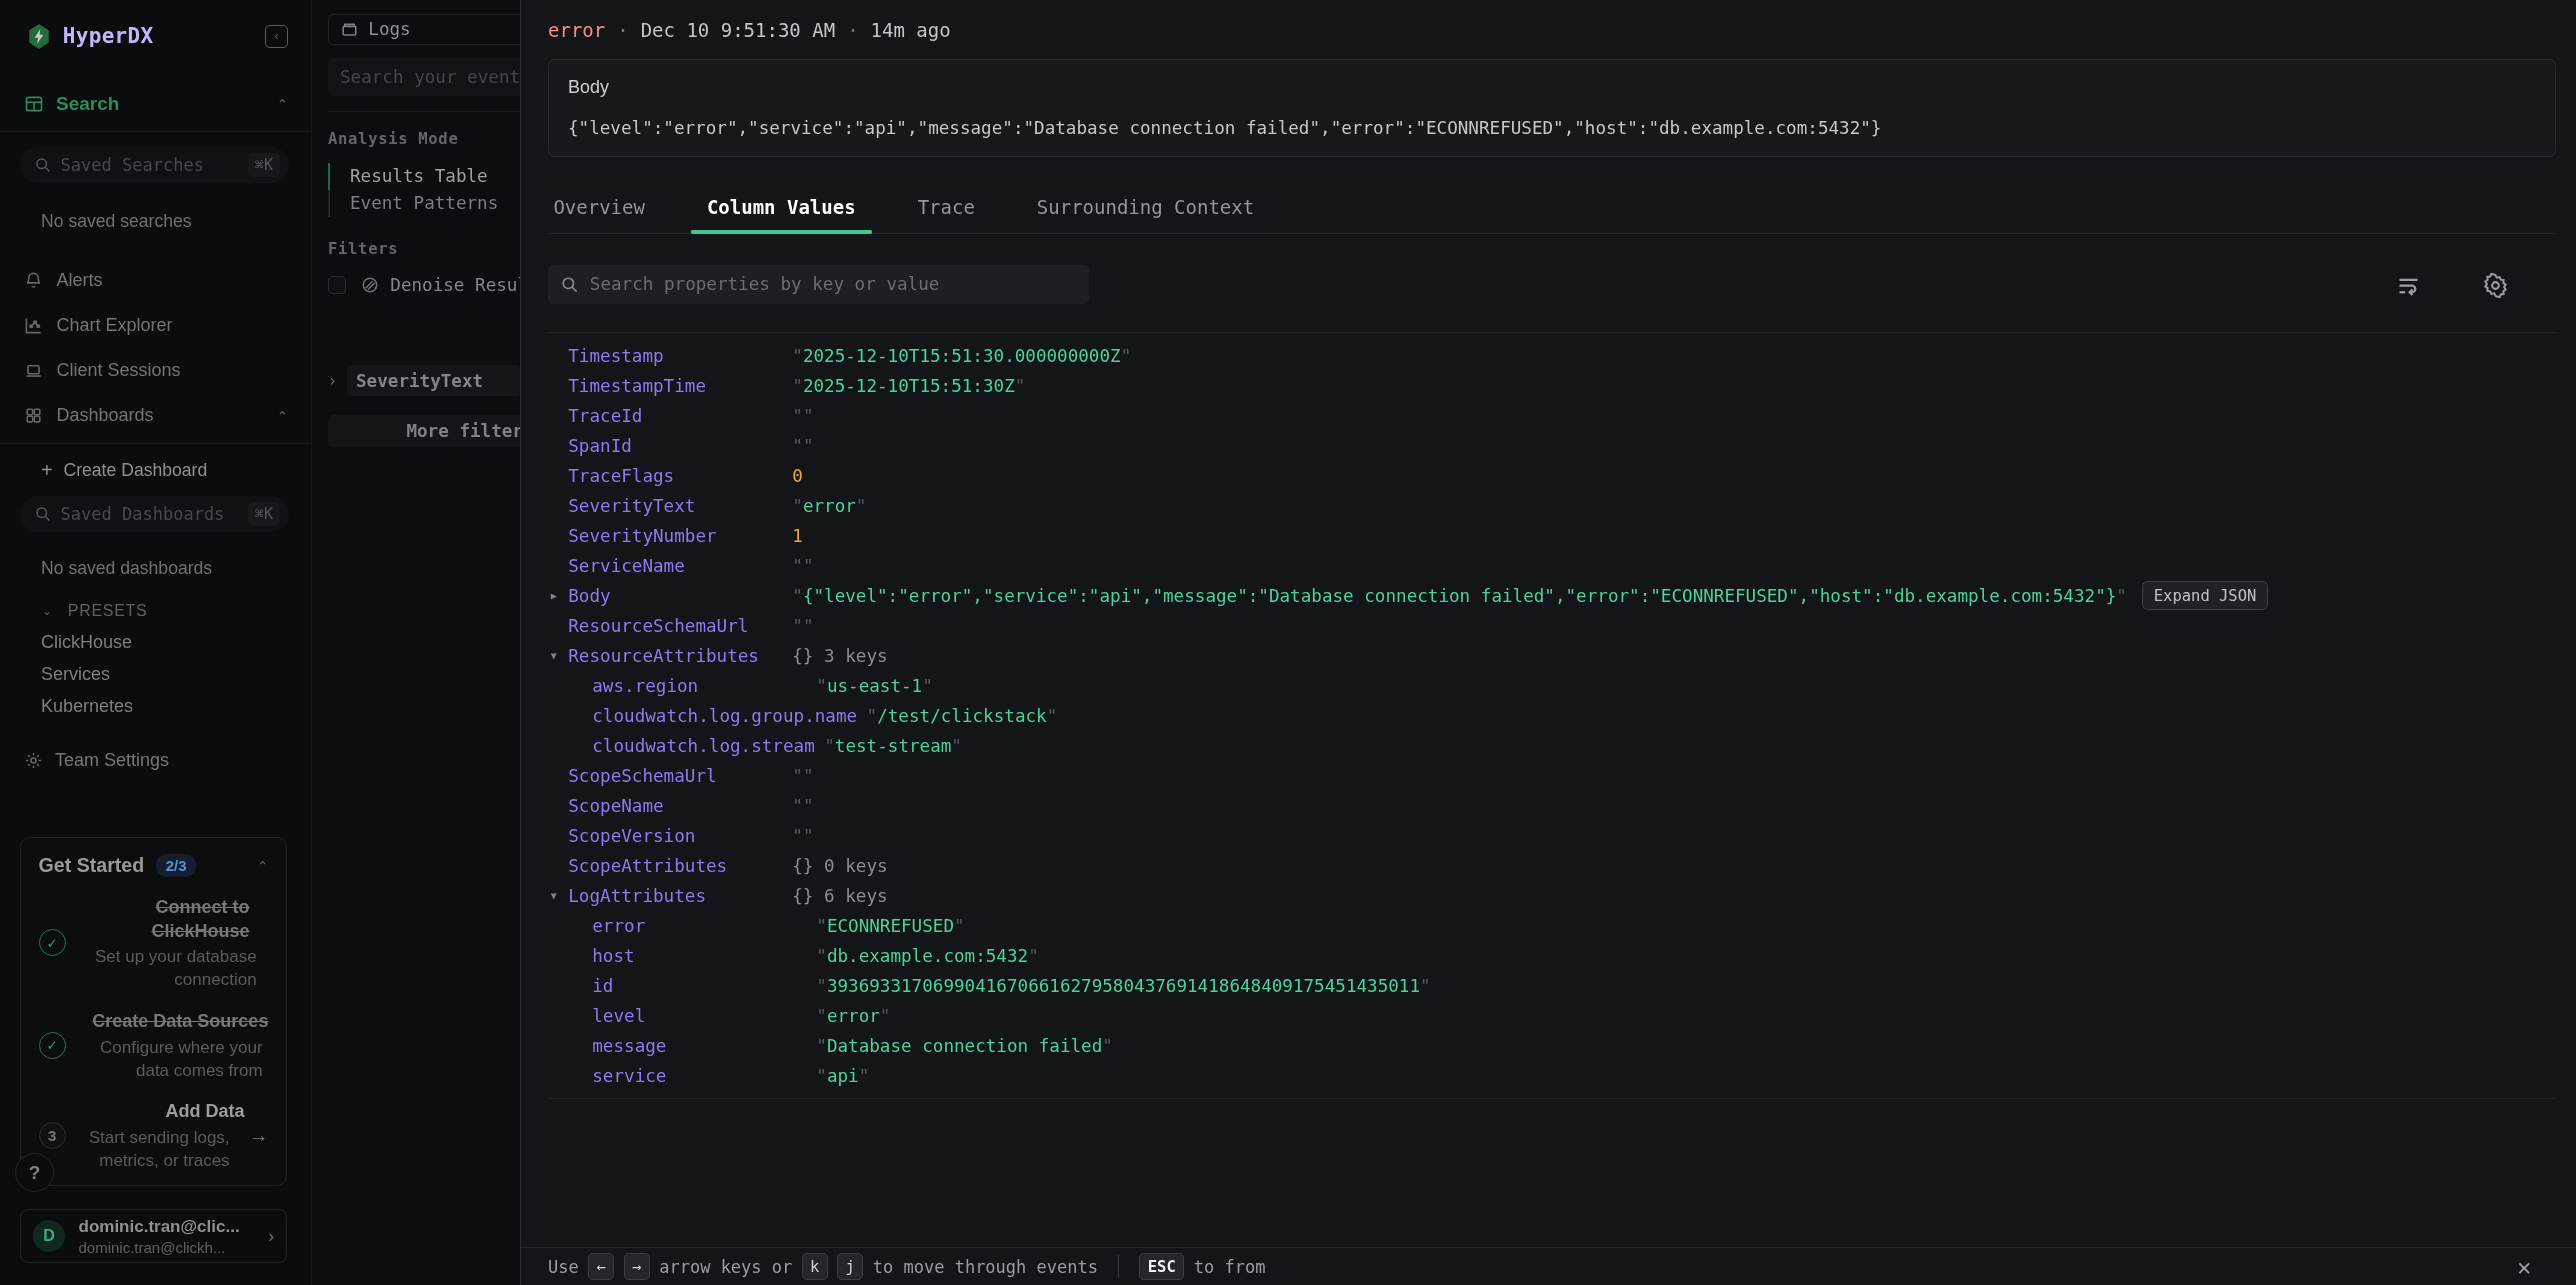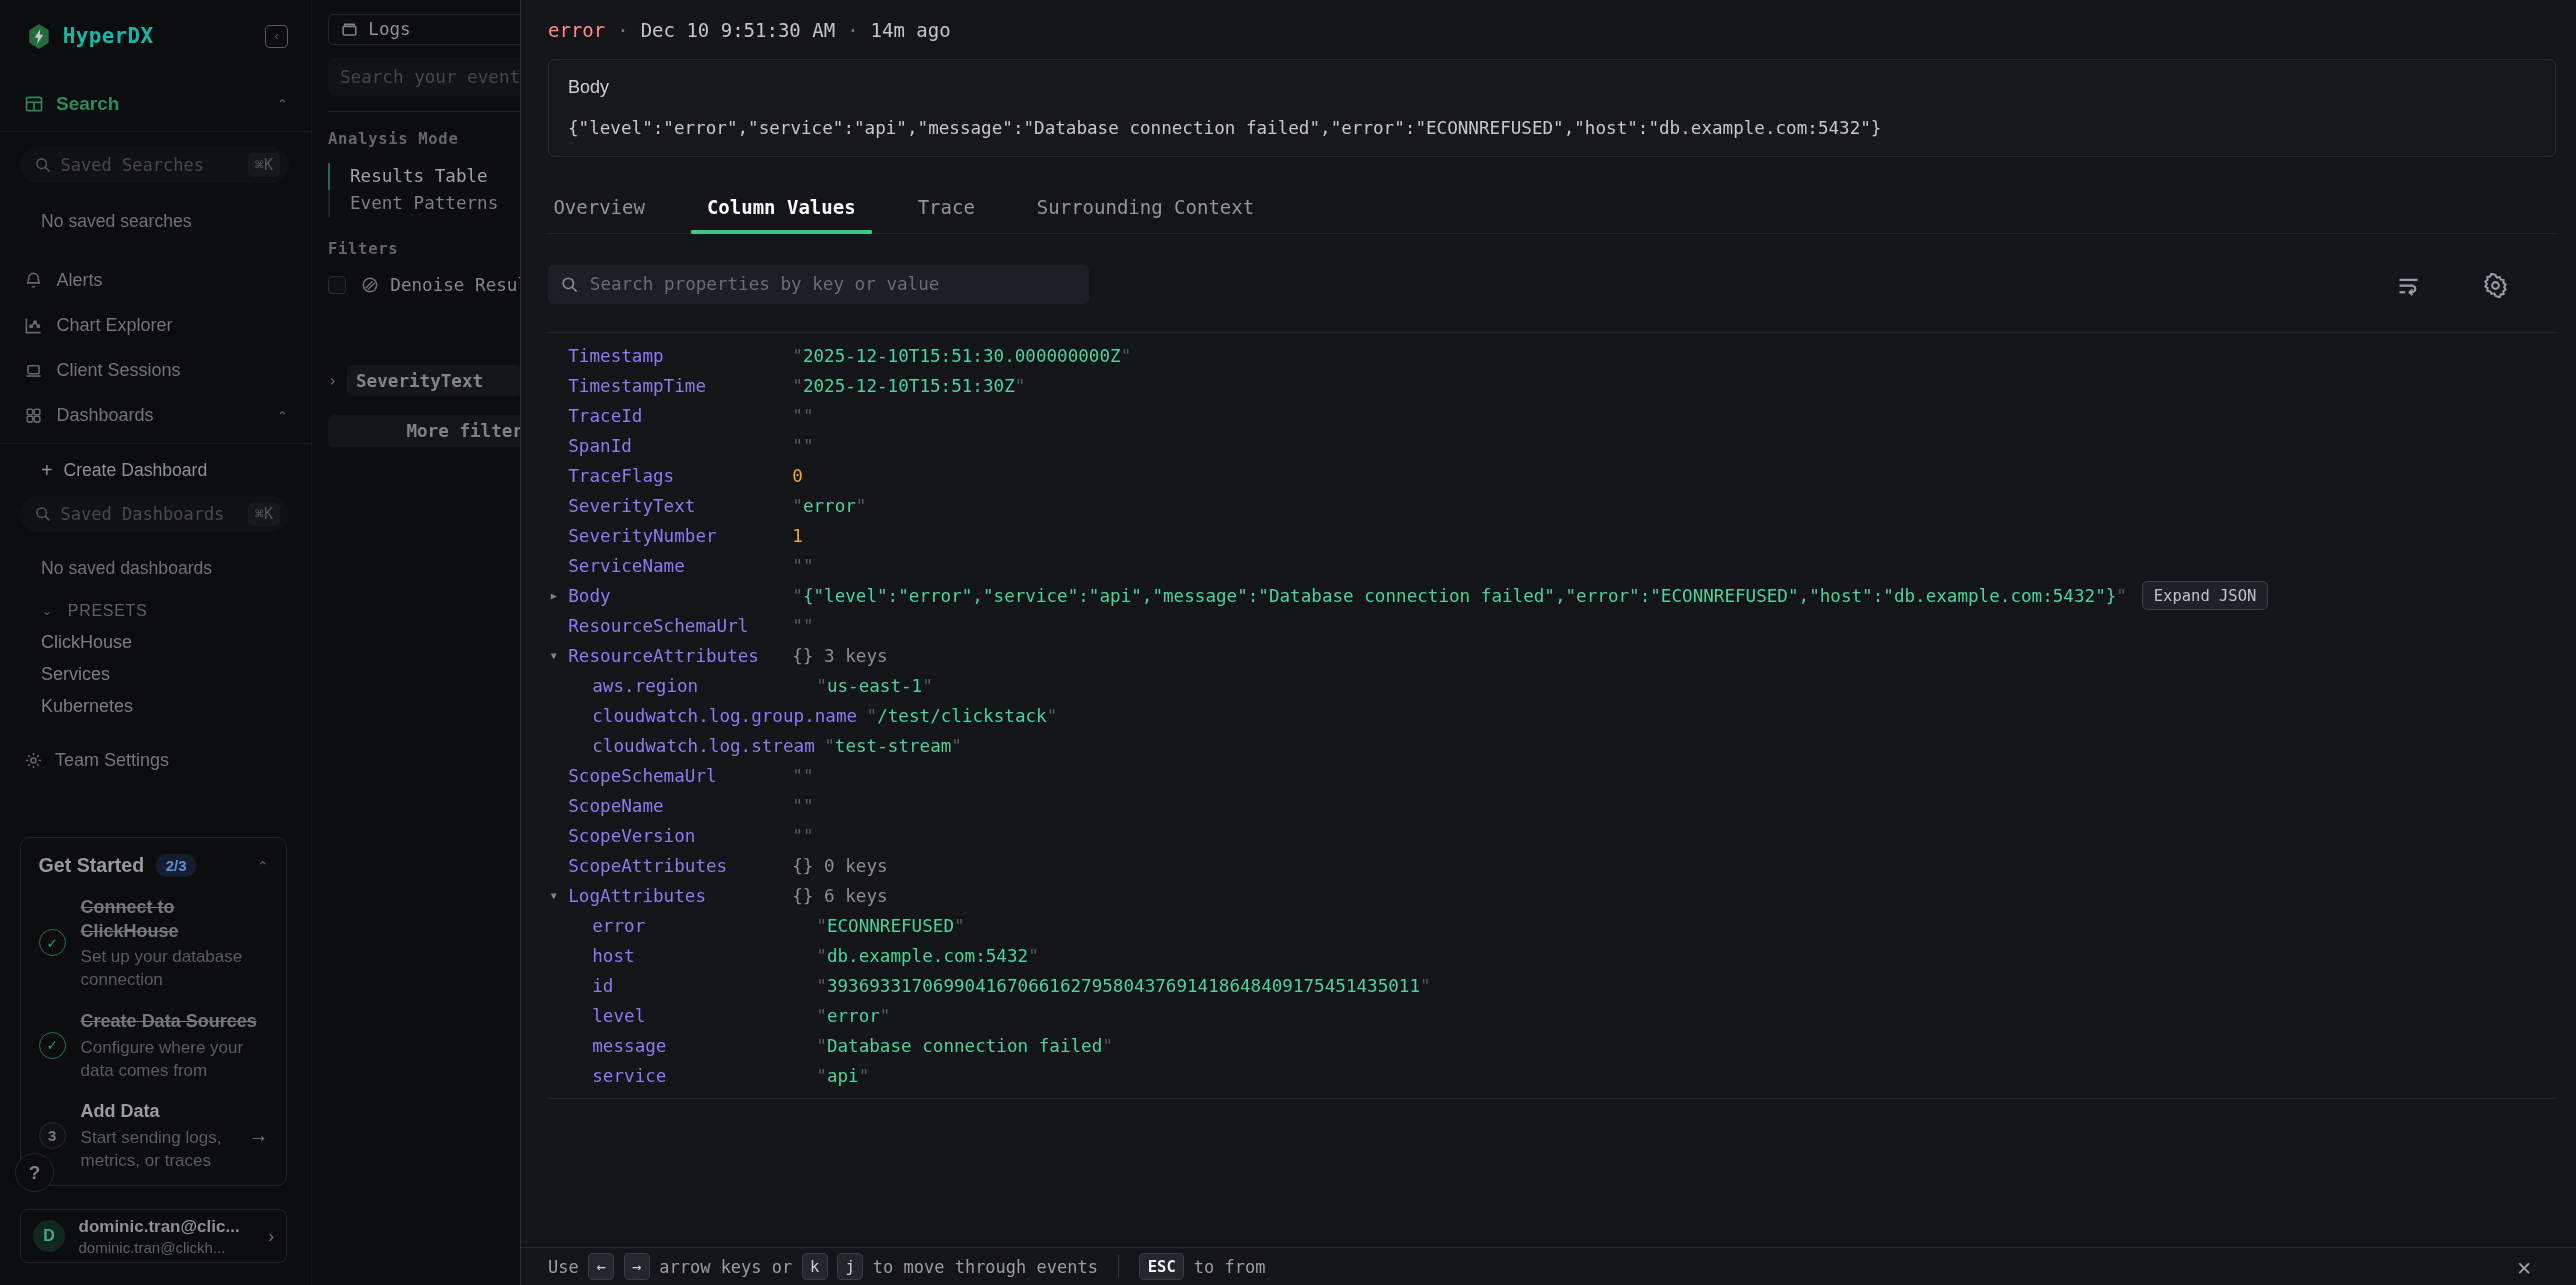--- a/index.html
+++ b/index.html
@@ -5,21 +5,21 @@
   html,body{margin:0;padding:0;background:#000;}
   *{box-sizing:border-box;}
   .mono{font-family:"DejaVu Sans Mono",monospace;}
   #app{position:relative;width:2576px;height:1285px;background:#0b0c0e;overflow:hidden;
        font-family:"Liberation Sans",sans-serif;}
 
   
   .sidebar{position:absolute;left:0;top:0;width:311px;height:1285px;background:#0b0c0e;overflow:hidden;}
   .brand-row{display:flex;align-items:center;padding:21.6px 23px 0 26px;height:51px;}
   .logo-hex{width:26px;height:27px;flex:none;}
-  .brand{margin-left:10.8px;font-size:21px;font-weight:bold;color:#14b8a6;letter-spacing:0.3px;
+  .brand{margin-left:10.8px;font-size:21px;font-weight:bold;color:#c4b5fd;letter-spacing:0.3px;
          font-family:"DejaVu Sans Mono",monospace;}
   .collapse-btn{margin-left:auto;width:23px;height:23px;border:1.4px solid #5a5d62;border-radius:4.7px;
                 display:flex;align-items:center;justify-content:center;color:#5a5d62;font-size:12px;}
   .sec-row{display:flex;align-items:center;margin-top:42px;padding:0 23px 16px 24px;border-bottom:0.7px solid #1a1b1e;}
   .sec-label{margin-left:12px;font-size:19px;font-weight:bold;color:#2d8a5c;}
   .chev{color:#5e6166;font-size:13.5px;margin-left:auto;}
   .pill-input{display:flex;align-items:center;margin:15px 21.6px 0 20px;height:36px;background:#101114;
               border-radius:18px;padding:0 9.5px 0 13.5px;}
   .pill-input .ph{margin-left:9.5px;font-size:17px;color:#46494e;flex:1;white-space:nowrap;overflow:hidden;}
   .kbd-badge{background:#17181c;border-radius:4.7px;padding:2.7px 6.8px;font-size:15px;color:#53565c;}
@@ -43,21 +43,21 @@
   .gs-head{display:flex;align-items:center;}
   .gs-title{font-size:19.6px;font-weight:bold;color:#97999d;}
   .gs-progress{margin-left:12px;background:#141e2e;color:#5d8fd6;font-size:15px;font-weight:bold;
                border-radius:10.8px;padding:2.7px 9.5px;}
   .gs-item{display:flex;margin-top:17.6px;}
   .gs-icon-col{width:42px;flex:none;display:flex;align-items:center;justify-content:flex-start;}
   .gs-check{width:27px;height:27px;border:1.4px solid #28754f;border-radius:50%;display:flex;align-items:center;
             justify-content:center;color:#2f9e6e;font-size:13.5px;}
   .gs-step{width:27px;height:27px;border:1.4px solid #2a2c30;border-radius:50%;display:flex;align-items:center;
            justify-content:center;color:#76797e;font-size:15px;font-weight:bold;background:#101114;}
-  .gs-body{flex:1;}
+  .gs-body{flex:1;text-align:right;}
   .gs-item-title{font-size:18px;font-weight:bold;color:#75787d;line-height:24px;}
   .gs-item.done .gs-item-title{text-decoration:line-through;}
   .gs-item-sub{font-size:17px;color:#595c61;line-height:23px;margin-top:2.7px;}
   .gs-arrow{color:#7e8186;font-size:20px;align-self:center;margin-left:4px;}
   .help-circle{position:absolute;left:15px;top:1153px;width:39px;height:39px;border:1.4px solid #242629;
                border-radius:50%;background:#0b0c0e;color:#7f8287;font-size:19px;font-weight:bold;
                display:flex;align-items:center;justify-content:center;z-index:3;}
   .user-card{position:absolute;left:20px;right:24px;bottom:21.6px;height:54px;border:0.7px solid #222428;
              border-radius:8px;display:flex;align-items:center;padding:0 12px;background:#0b0c0e;z-index:2;}
   .avatar{width:32px;height:32px;border-radius:50%;background:#10281f;color:#3fae7c;font-size:16px;

